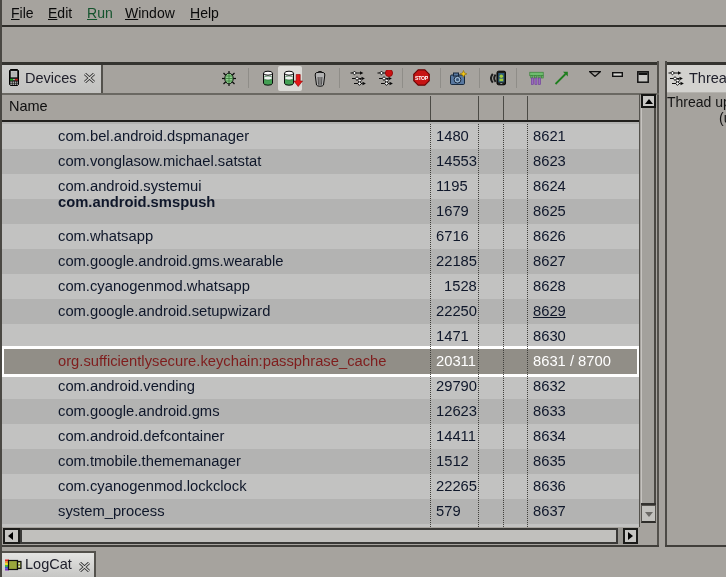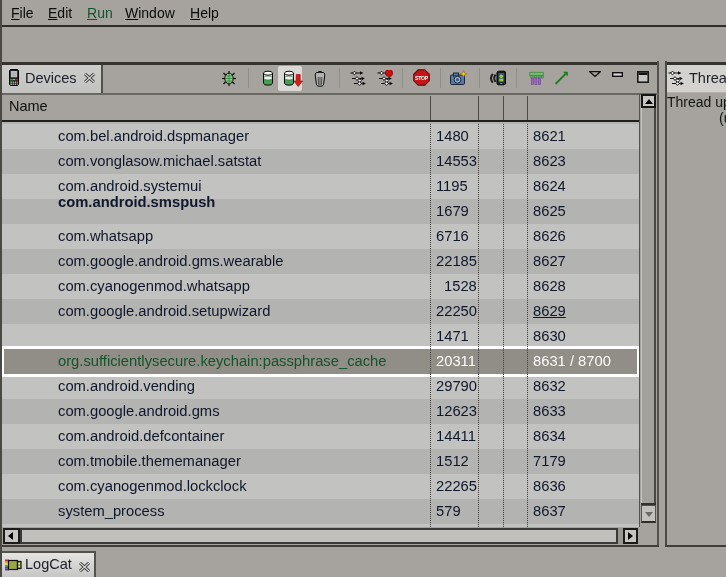--- a/index.html
+++ b/index.html
@@ -273,41 +273,41 @@
     <div class="abs rowtxt" style="left:58px;top:399px;">com.google.android.gms</div>
     <div class="abs rowtxt" style="left:436px;top:399px;">12623</div>
     <div class="abs rowtxt" style="left:533px;top:399px;">8633</div>
     <div class="abs" style="left:2px;top:424px;width:637px;height:25px;background:#c2c2c1;"></div>
     <div class="abs rowtxt" style="left:58px;top:424px;">com.android.defcontainer</div>
     <div class="abs rowtxt" style="left:436px;top:424px;">14411</div>
     <div class="abs rowtxt" style="left:533px;top:424px;">8634</div>
     <div class="abs" style="left:2px;top:449px;width:637px;height:25px;background:#b3b3b2;"></div>
     <div class="abs rowtxt" style="left:58px;top:449px;">com.tmobile.thememanager</div>
     <div class="abs rowtxt" style="left:436px;top:449px;">1512</div>
-    <div class="abs rowtxt" style="left:533px;top:449px;">7179</div>
+    <div class="abs rowtxt" style="left:533px;top:449px;">8635</div>
     <div class="abs" style="left:2px;top:474px;width:637px;height:25px;background:#c2c2c1;"></div>
     <div class="abs rowtxt" style="left:58px;top:474px;">com.cyanogenmod.lockclock</div>
     <div class="abs rowtxt" style="left:436px;top:474px;">22265</div>
     <div class="abs rowtxt" style="left:533px;top:474px;">8636</div>
     <div class="abs" style="left:2px;top:499px;width:637px;height:25px;background:#b3b3b2;"></div>
     <div class="abs rowtxt" style="left:58px;top:499px;">system_process</div>
     <div class="abs rowtxt" style="left:436px;top:499px;">579</div>
     <div class="abs rowtxt" style="left:533px;top:499px;">8637</div>
     <div class="abs" style="left:2px;top:524px;width:637px;height:3px;background:#c2c2c1;"></div>
     <div class="abs" style="left:639px;top:94px;width:1px;height:433px;background:#54524d;"></div>
   </div>
 
 <div class="colsep abs" style="left: 430px; top: 124px; width: 1px; height: 403px; z-index: 5; background: repeating-linear-gradient(rgb(64, 63, 59) 0px, rgb(64, 63, 59) 1px, transparent 1px, transparent 2px);"></div>
 <div class="colsep abs" style="left: 478px; top: 124px; width: 1px; height: 403px; z-index: 5; background: repeating-linear-gradient(rgb(64, 63, 59) 0px, rgb(64, 63, 59) 1px, transparent 1px, transparent 2px);"></div>
 <div class="colsep abs" style="left: 503px; top: 124px; width: 1px; height: 403px; z-index: 5; background: repeating-linear-gradient(rgb(64, 63, 59) 0px, rgb(64, 63, 59) 1px, transparent 1px, transparent 2px);"></div>
 <div class="colsep abs" style="left: 527px; top: 124px; width: 1px; height: 403px; z-index: 5; background: repeating-linear-gradient(rgb(64, 63, 59) 0px, rgb(64, 63, 59) 1px, transparent 1px, transparent 2px);"></div>
 
 <div class="abs" style="left:2px;top:346px;width:637px;height:31px;background:#ffffff;"></div>
 <div class="abs" style="left:4px;top:349px;width:633px;height:25px;background:#918e87;"></div>
-<div class="abs rowtxt" style="left:58px;top:349px;color:#14532d;">org.sufficientlysecure.keychain:passphrase_cache</div>
+<div class="abs rowtxt" style="left:58px;top:349px;color:#7f1d1d;">org.sufficientlysecure.keychain:passphrase_cache</div>
 <div class="abs rowtxt" style="left:436px;top:349px;color:#ffffff;">20311</div>
 <div class="abs rowtxt" style="left:533px;top:349px;color:#ffffff;">8631 / 8700</div>
 
 <div id="vscroll">
  <div class="abs" style="left:641px;top:94px;width:15px;height:14px;background:#c8c7c4;border:2px solid #151513;box-sizing:border-box;"></div>
  <div class="abs" style="left:644.5px;top:99px;width:0;height:0;border-left:4px solid transparent;border-right:4px solid transparent;border-bottom:5px solid #000;"></div>
  <div class="abs" style="left:641px;top:108px;width:15px;height:395px;background:#a3a19c;border-right:2px solid #4a4843;border-left:1px solid #c6c4c0;box-sizing:border-box;"></div>
  <div class="abs" style="left:641px;top:503px;width:15px;height:2px;background:#33322f;"></div>
  <div class="abs" style="left:641px;top:505px;width:15px;height:18px;background:#c2c1bd;border:1px solid #55534e;border-bottom:2px solid #2e2d2a;box-sizing:border-box;"></div>
  <div class="abs" style="left:644.5px;top:512px;width:0;height:0;border-left:4px solid transparent;border-right:4px solid transparent;border-top:5px solid #6b6965;"></div>

